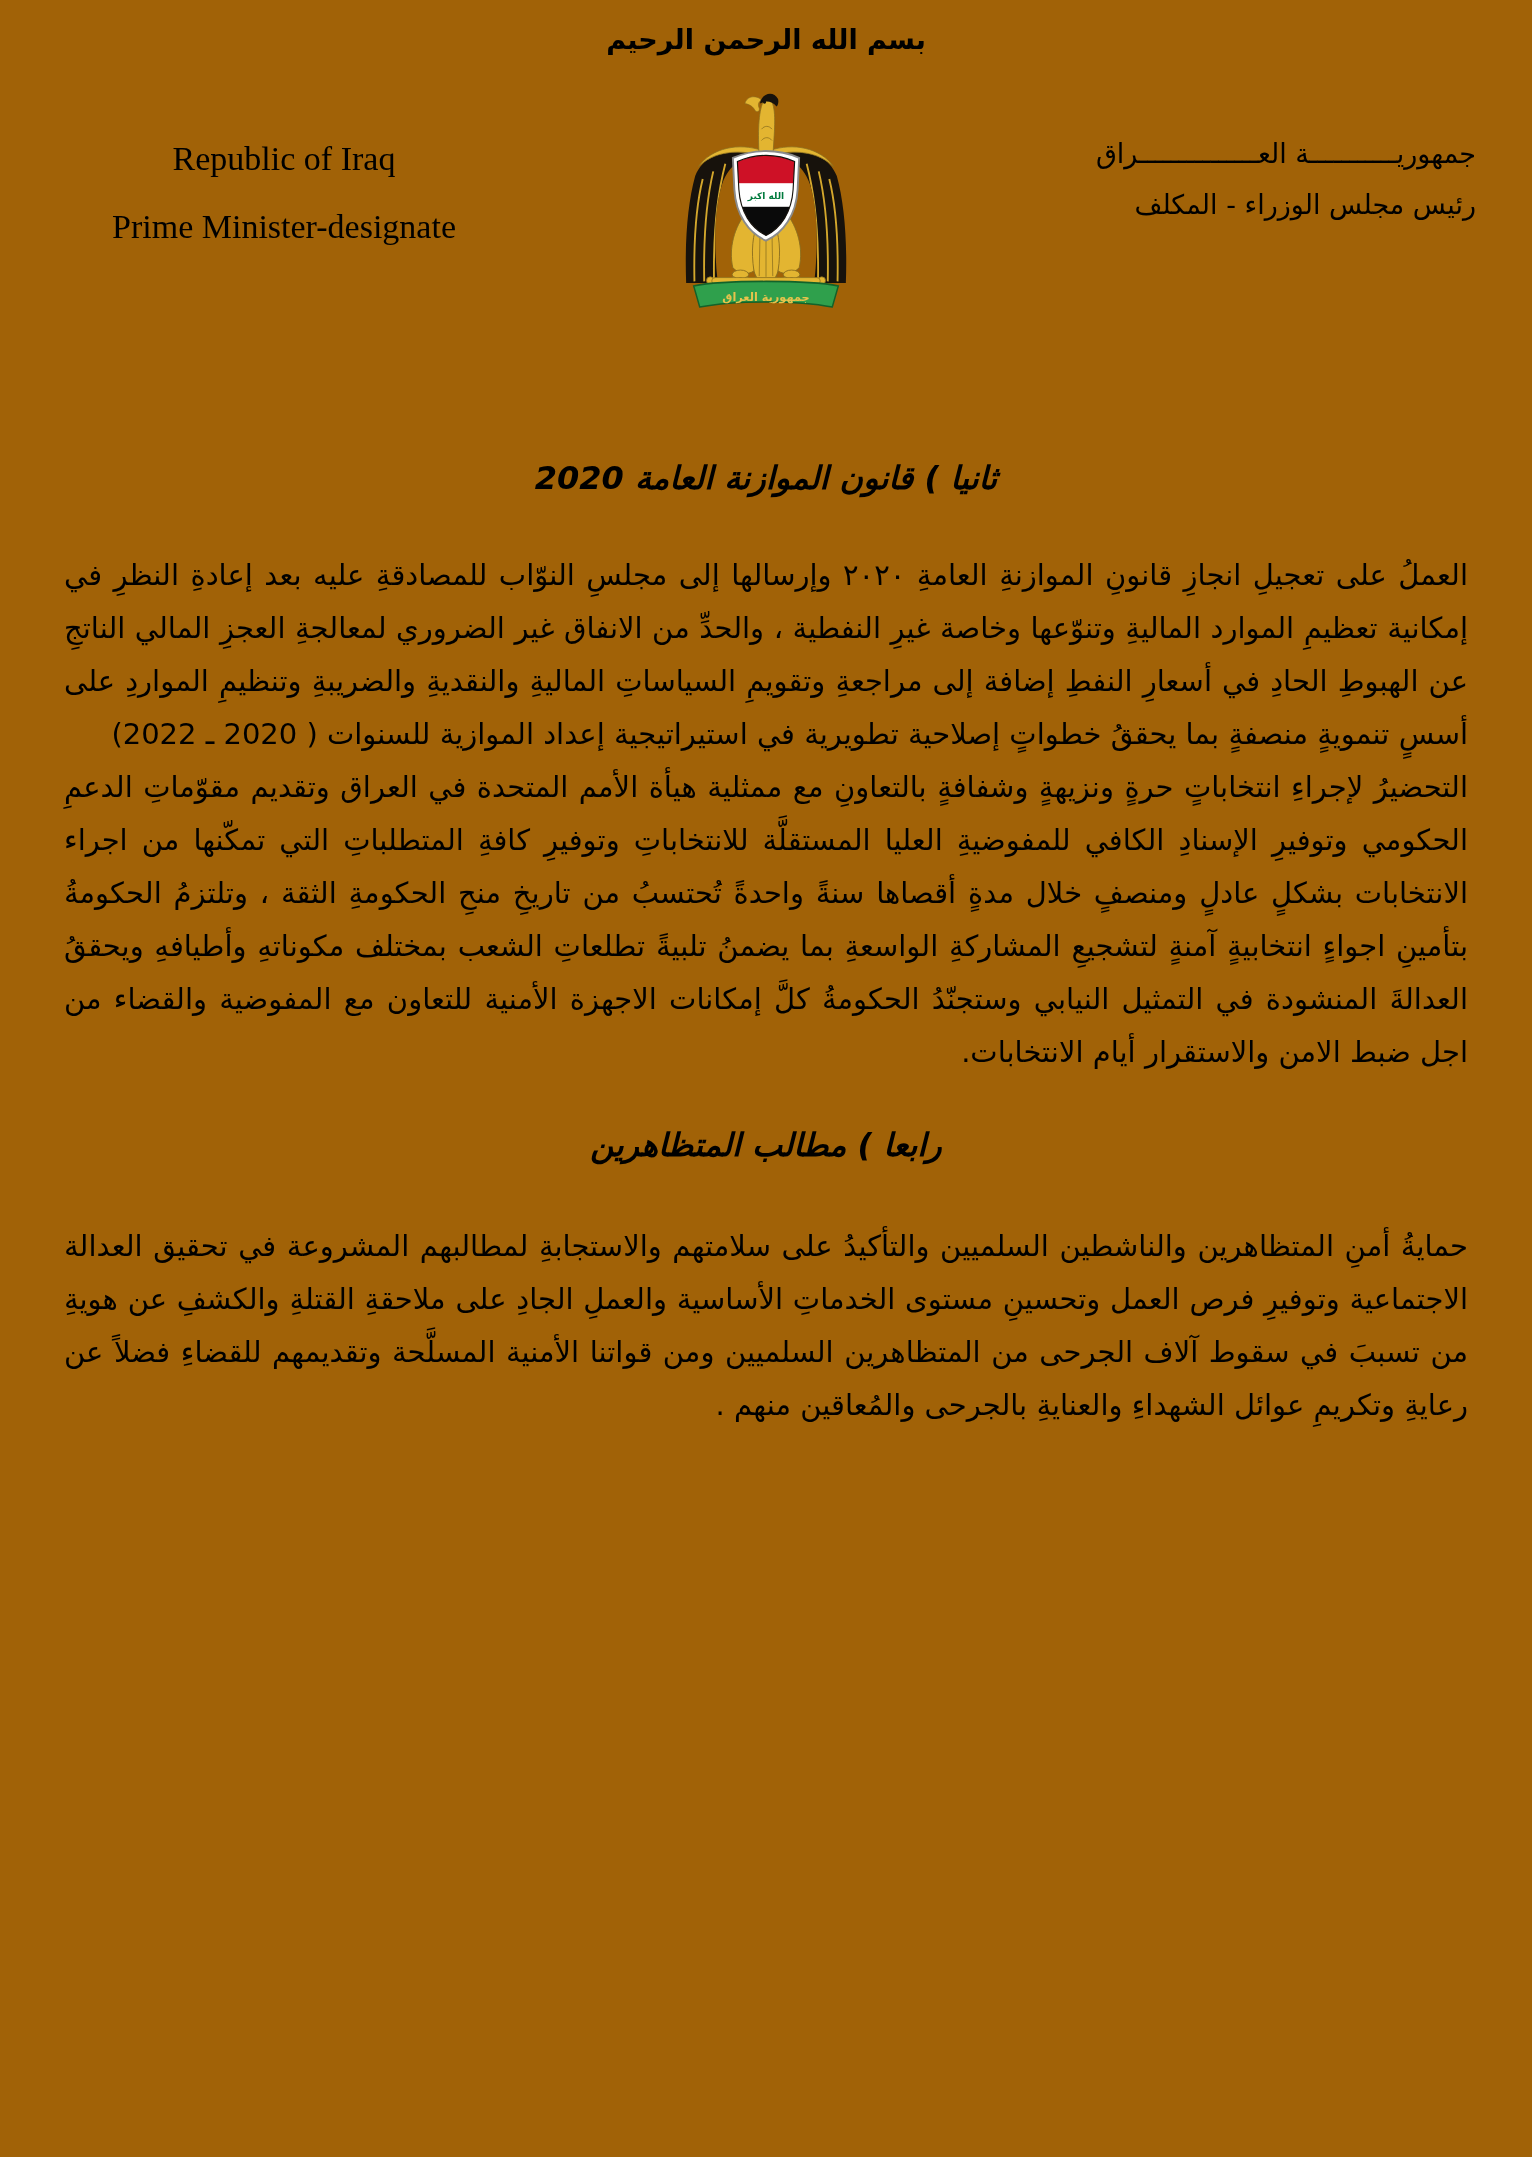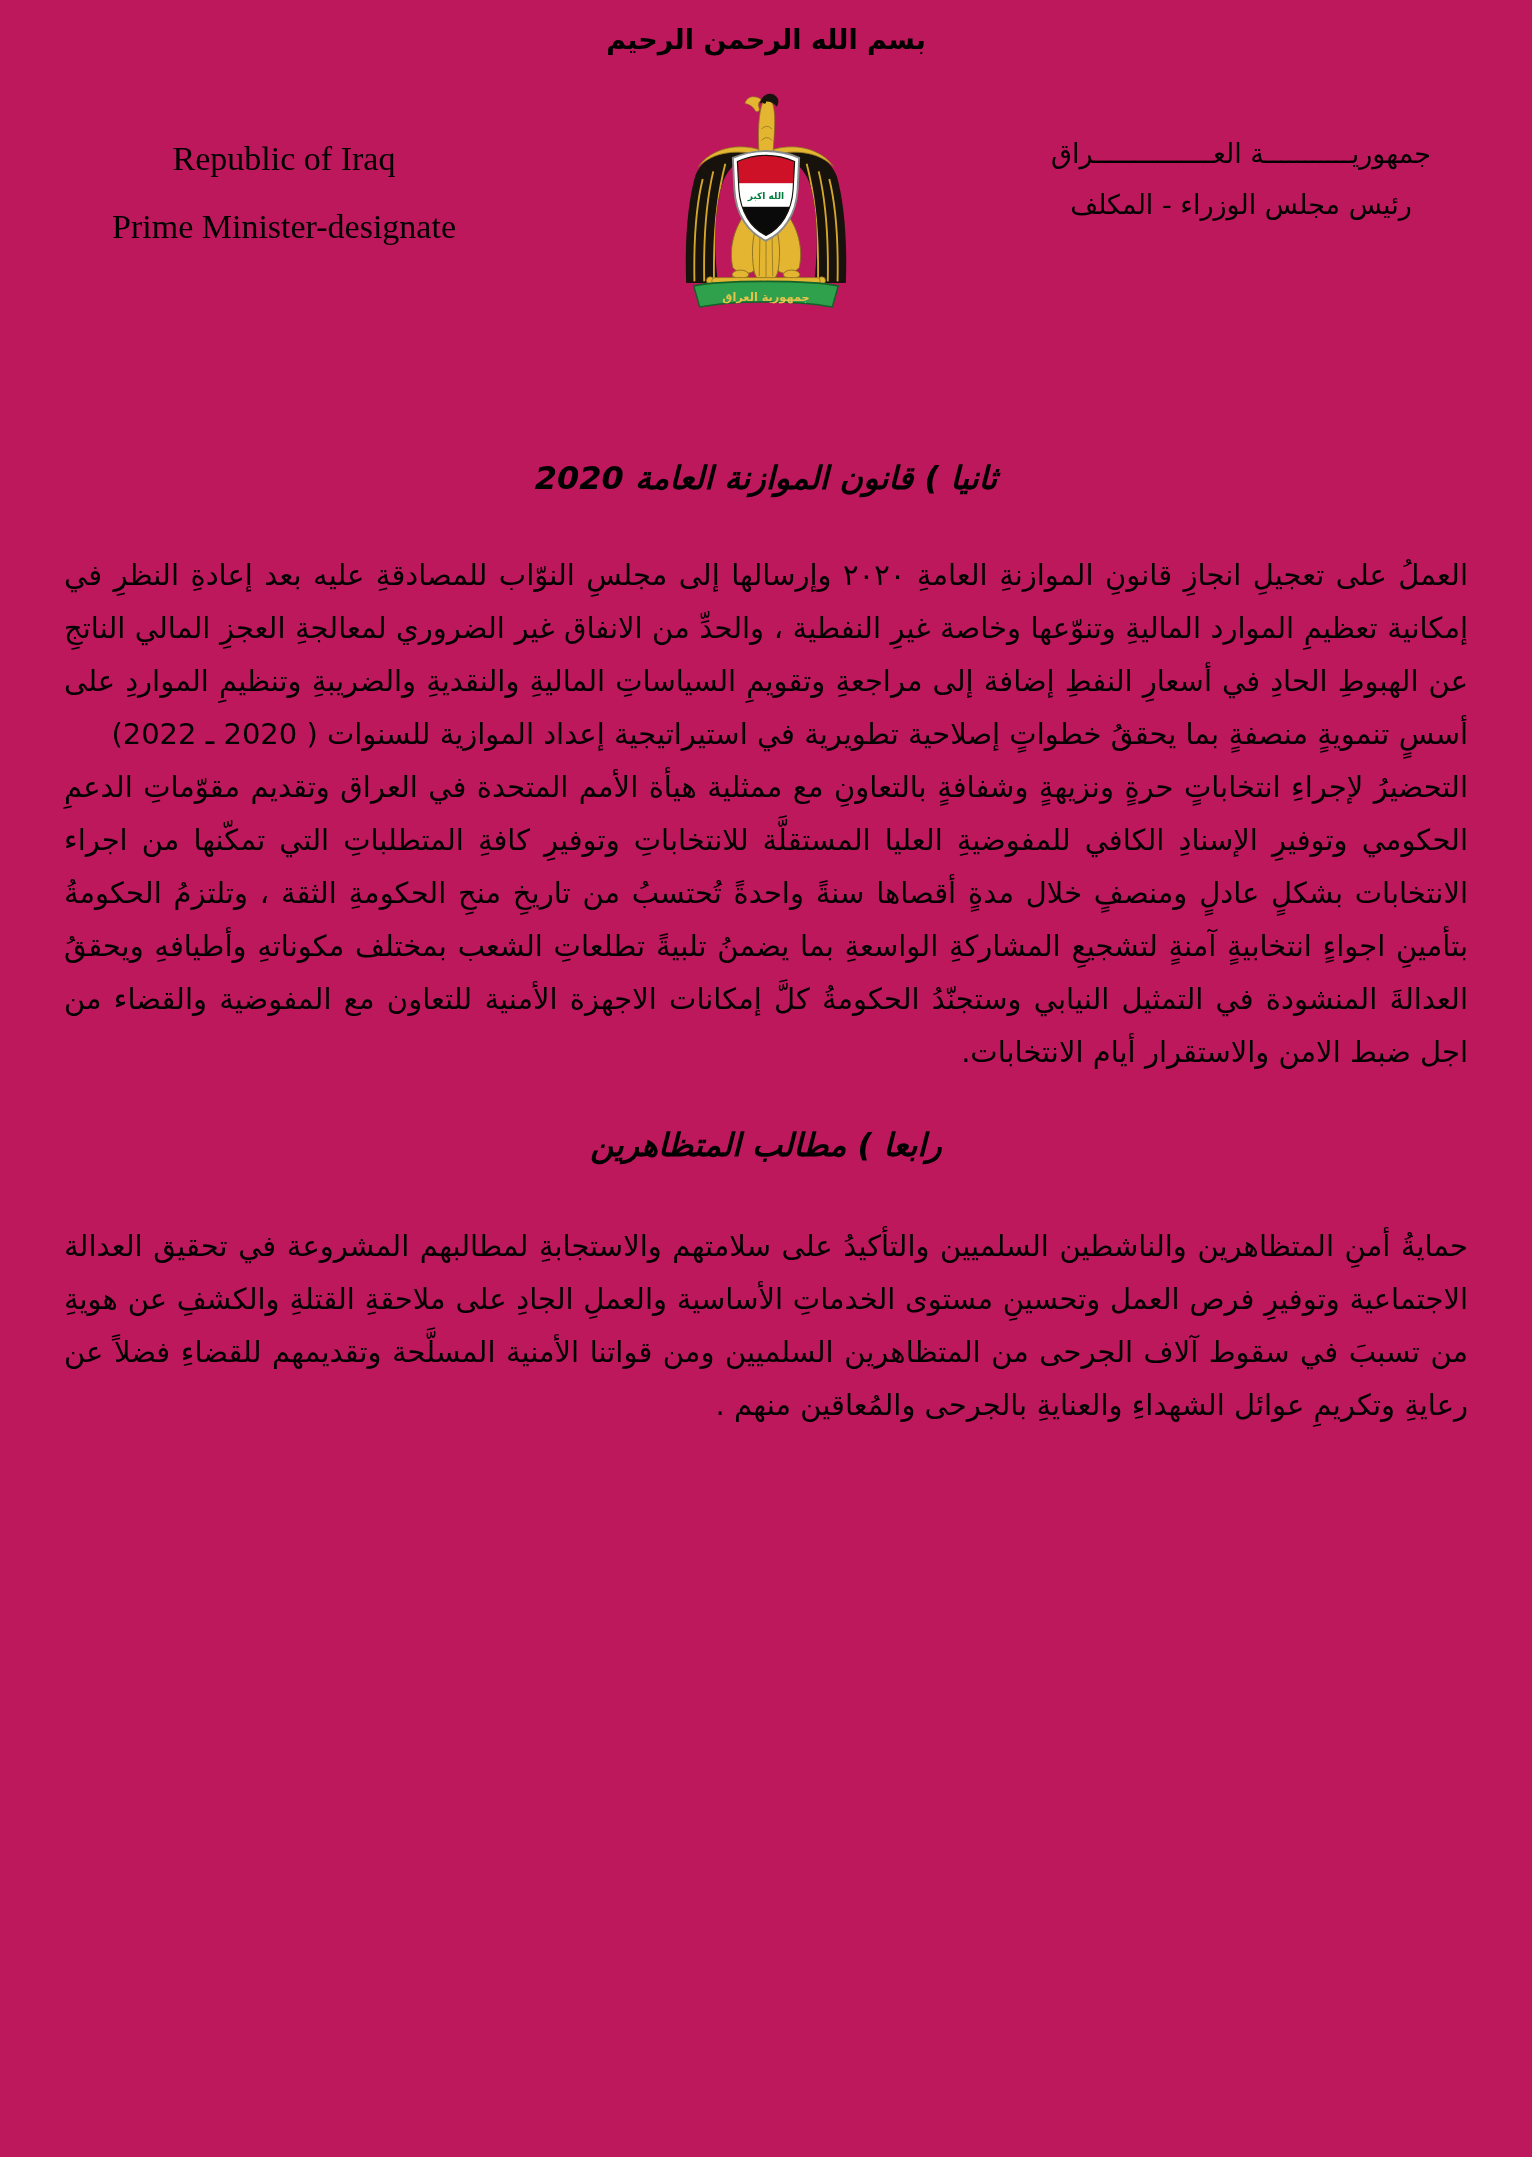--- a/index.html
+++ b/index.html
@@ -1,20 +1,20 @@
 <!DOCTYPE html>
 <html lang="ar"><head>
 <meta charset="utf-8">
 <style>
   html,body{margin:0;padding:0;background:#ffffff;}
   .page{
     position:relative;
     width:1532px;
     height:2157px;
-    background:#be185d;
+    background:#a16207;
     font-family:"DejaVu Sans",sans-serif;
     color:#000;
     overflow:hidden;
   }
   .bismillah{
     position:absolute;
     top:24px; left:0; width:100%;
     text-align:center;
     direction:rtl;
     font-size:27px;
@@ -26,21 +26,21 @@
     text-align:center;
     font-family:"Liberation Serif","DejaVu Serif",serif;
     font-size:34px;
     line-height:1;
   }
   .header-english .eng-line{margin:0 0 34px 0;}
   .header-arabic{
     position:absolute;
     top:140px; right:56px; width:470px;
     direction:rtl;
-    text-align:center;
+    text-align:right;
     font-size:27px;
     line-height:1;
   }
   .header-arabic .ar-line{margin:0 0 24px 0; white-space:nowrap;}
   .emblem-wrap{
     position:absolute;
     top:84px; left:50%;
     transform:translateX(-50%);
     width:196px; height:226px;
   }

